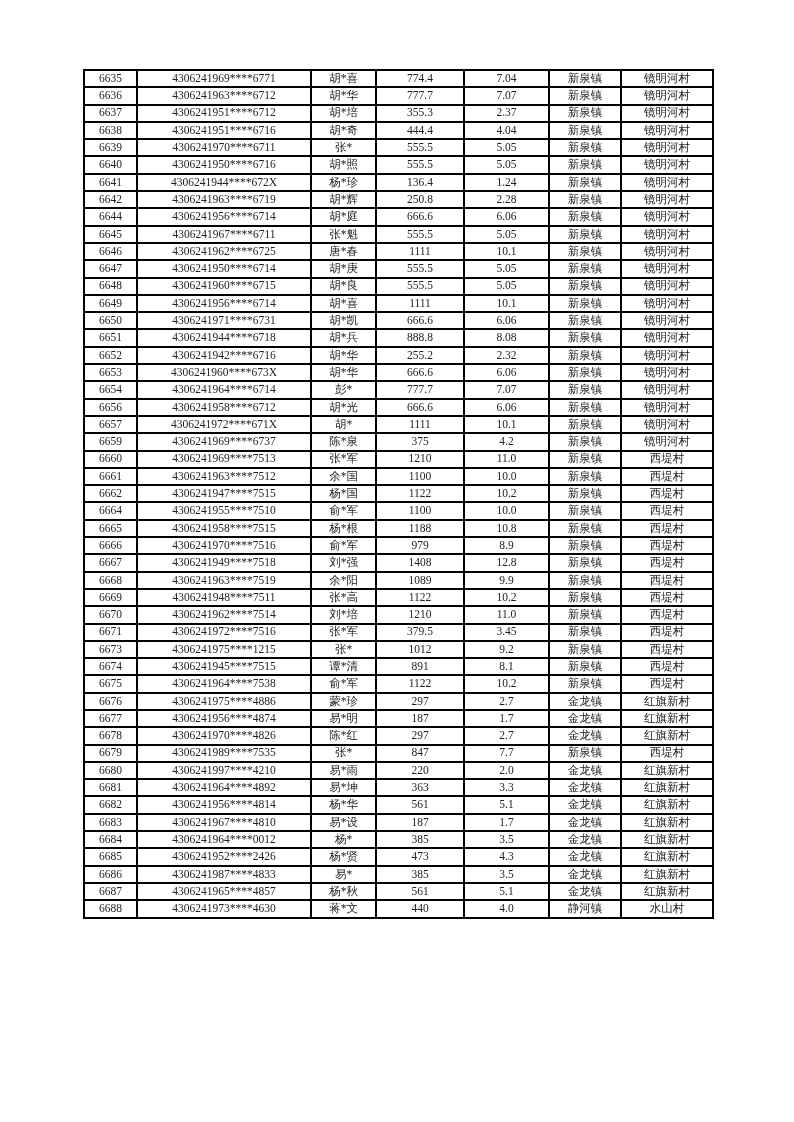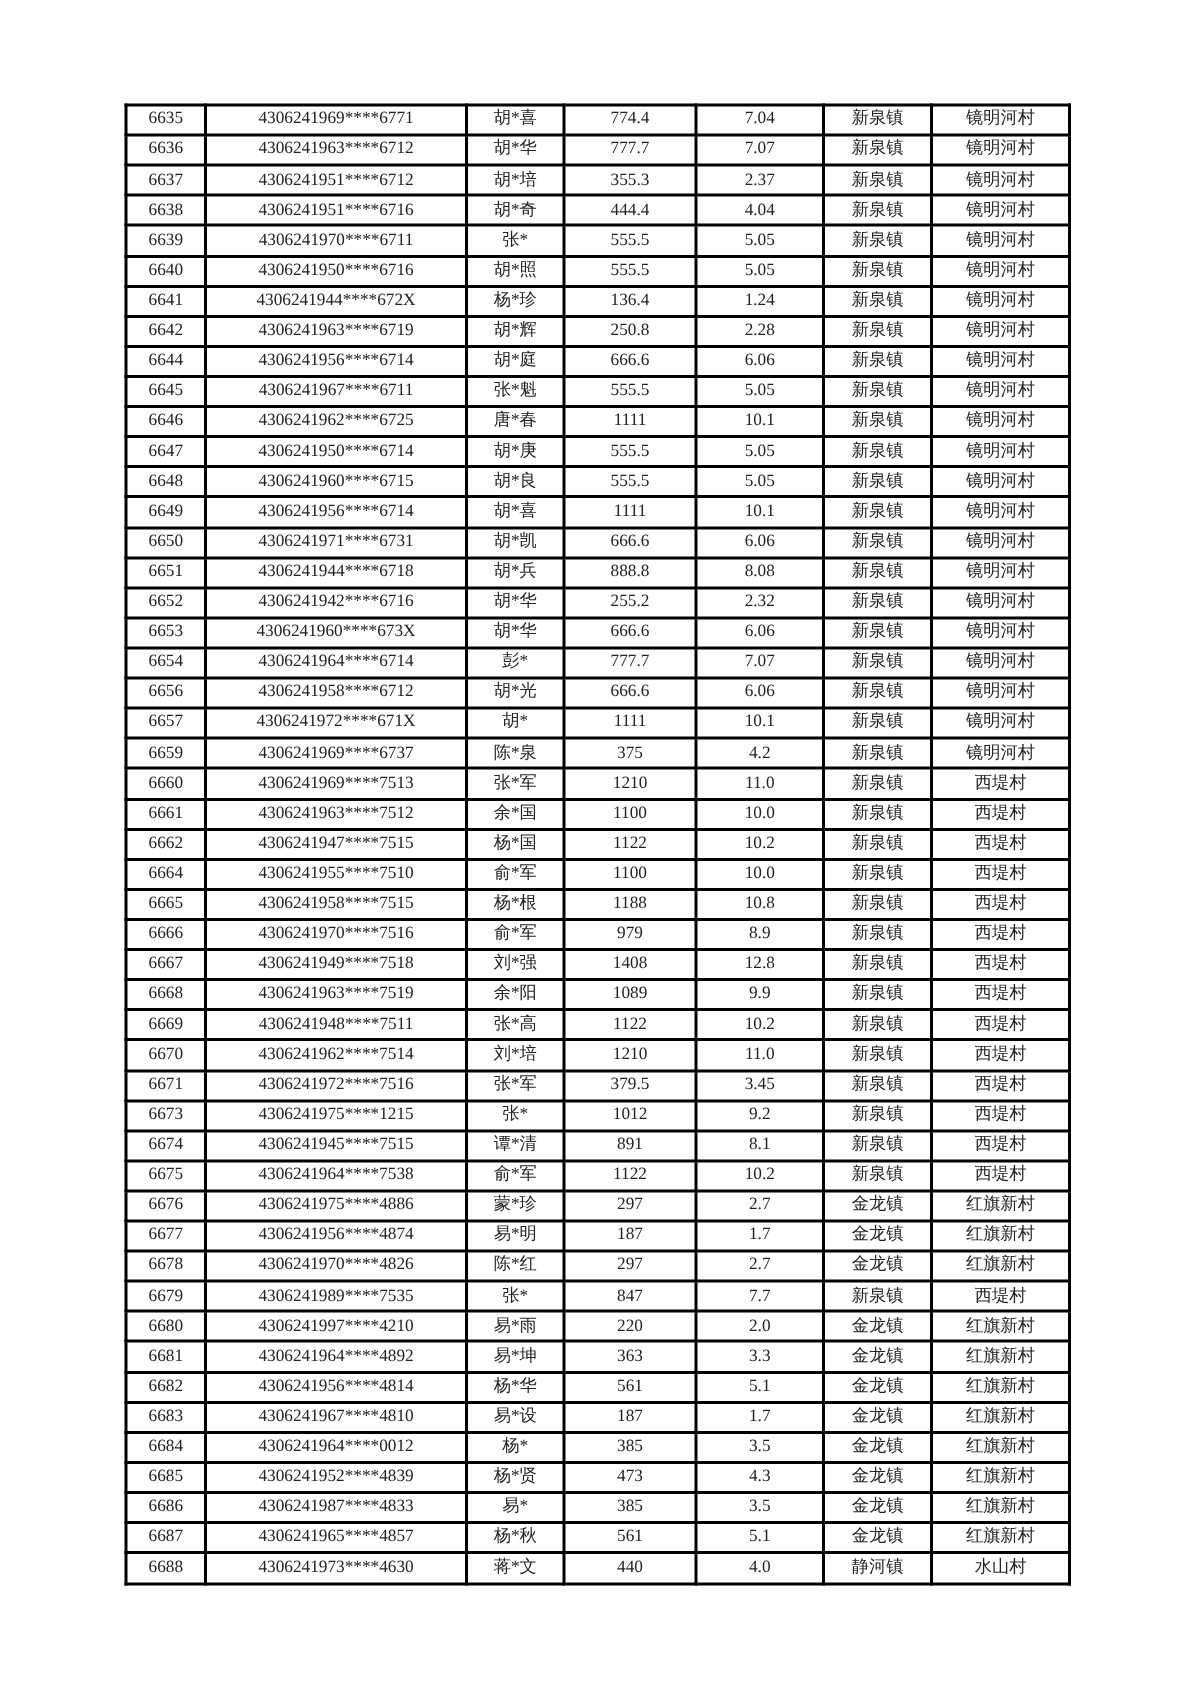--- a/index.html
+++ b/index.html
@@ -19,21 +19,21 @@
     left: 0; top: 0;
     width: 794px;
     height: 1122px;
     background: #ffffff;
   }
   table.roster {
     position: absolute;
     left: 83px;
     top: 69px;
     width: 629px;
-    height: 988px;
+    height: 850px;
     border-collapse: collapse;
     table-layout: fixed;
   }
   table.roster td {
     border: 2px solid #000000;
     padding: 0 2px;
     text-align: center;
     vertical-align: middle;
     font-size: 11.5px;
     line-height: 1;
@@ -464,21 +464,21 @@
           <td>6684</td>
           <td>4306241964****0012</td>
           <td>杨*</td>
           <td>385</td>
           <td>3.5</td>
           <td>金龙镇</td>
           <td>红旗新村</td>
         </tr>
         <tr>
           <td>6685</td>
-          <td>4306241952****4839</td>
+          <td>4306241952****2426</td>
           <td>杨*贤</td>
           <td>473</td>
           <td>4.3</td>
           <td>金龙镇</td>
           <td>红旗新村</td>
         </tr>
         <tr>
           <td>6686</td>
           <td>4306241987****4833</td>
           <td>易*</td>

